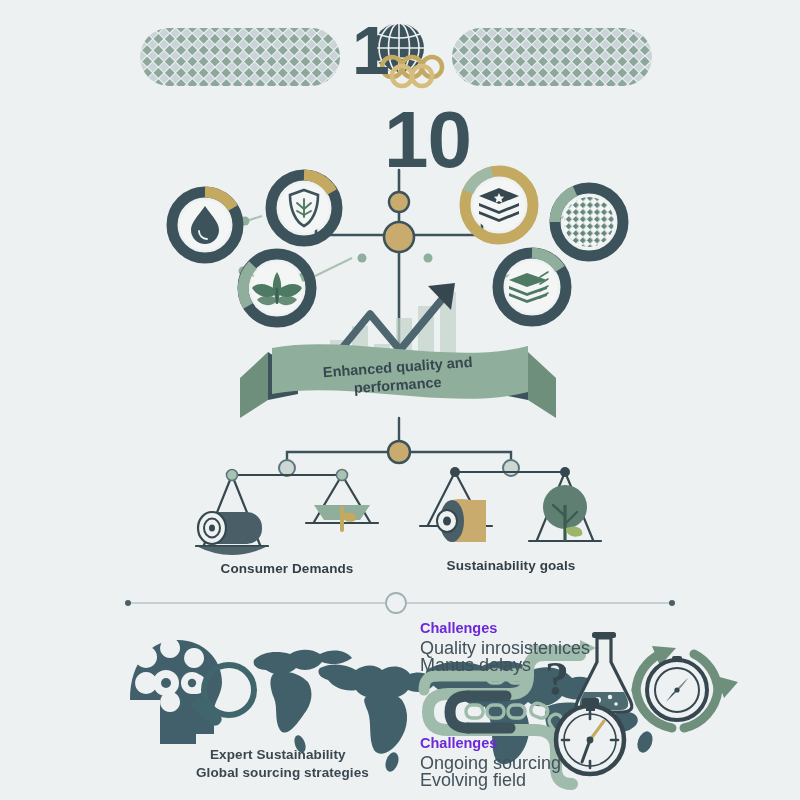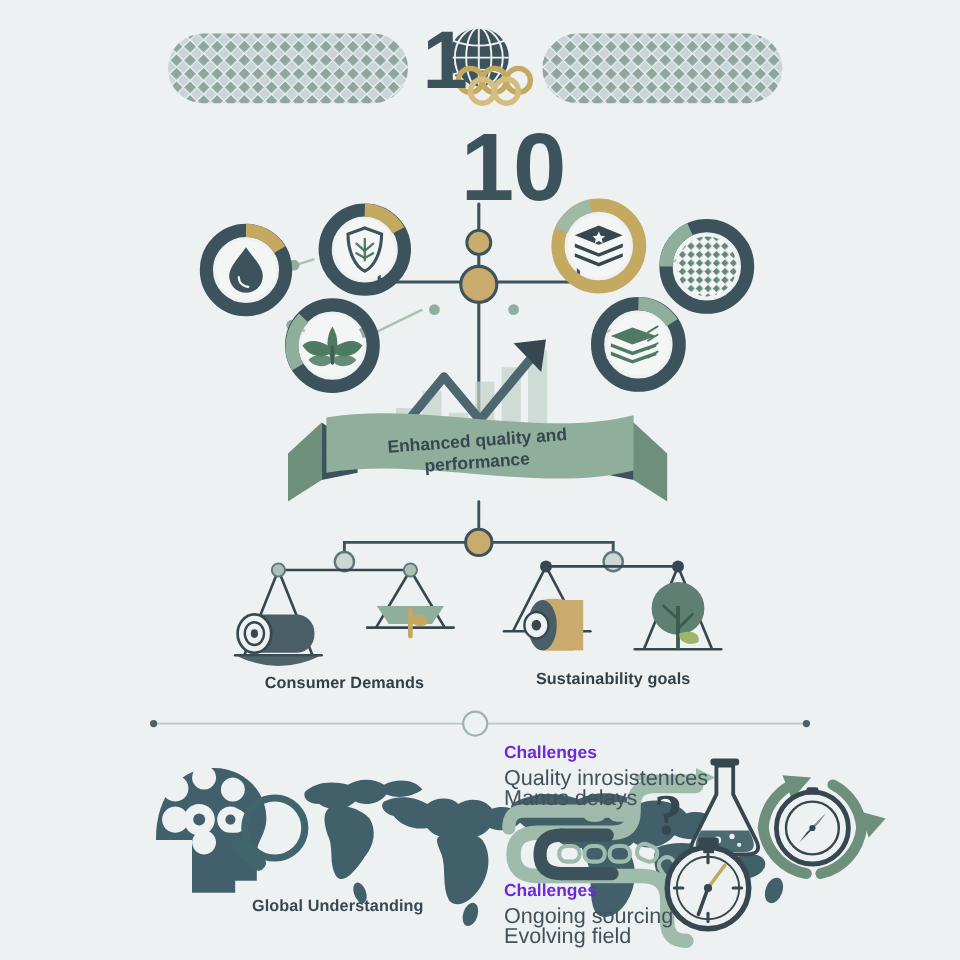--- a/index.html
+++ b/index.html
@@ -409,21 +409,22 @@
       <line x1="590" y1="740" x2="604" y2="721" stroke="#c4a961" stroke-width="3" stroke-linecap="round"></line>
       <line x1="590" y1="740" x2="582" y2="762" stroke="#36474f" stroke-width="3" stroke-linecap="round"></line>
       <circle cx="590" cy="740" r="3.4" fill="#36474f"></circle>
     </g>
   </svg>
 
   <div class="txt big-num" style="left:352px; top:16px; font-size:68px; line-height:68px;">1</div>
 
   <div class="txt big-num" style="left:344px; top:100px; font-size:80px; line-height:80px;margin-left:40px;">10</div>
 
-  <div class="txt label-cap" style="left:210px; top:747px;">Global Understanding</div>
+  <div class="txt label-cap" style="left:210px; top:747px;">Expert Sustainability</div>
+  <div class="txt label-cap" style="left:196px; top:765px;">Global sourcing strategies</div>
 
   <div class="txt chal-head" style="left:420px; top:620px;">Challenges</div>
   <div class="txt chal-line" style="left:420px; top:638px;">Quality inrosistenices</div>
   <div class="txt chal-line" style="left:420px; top:655px;">Manus delays</div>
 
   <div class="txt chal-head" style="left:420px; top:735px;">Challenges</div>
   <div class="txt chal-line" style="left:420px; top:753px;">Ongoing sourcing</div>
   <div class="txt chal-line" style="left:420px; top:770px;">Evolving field</div>
 
 </div>

